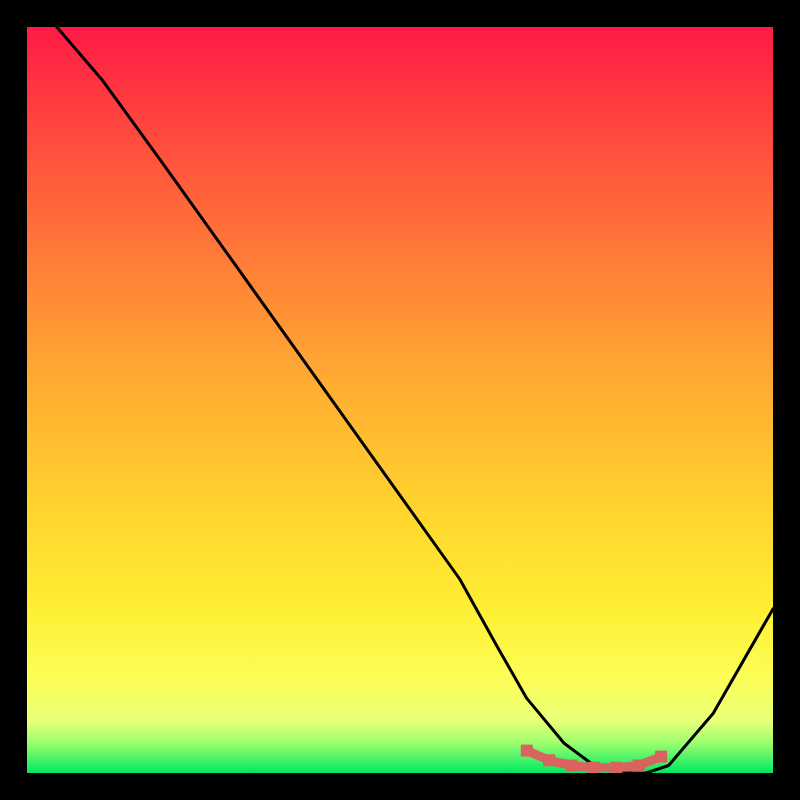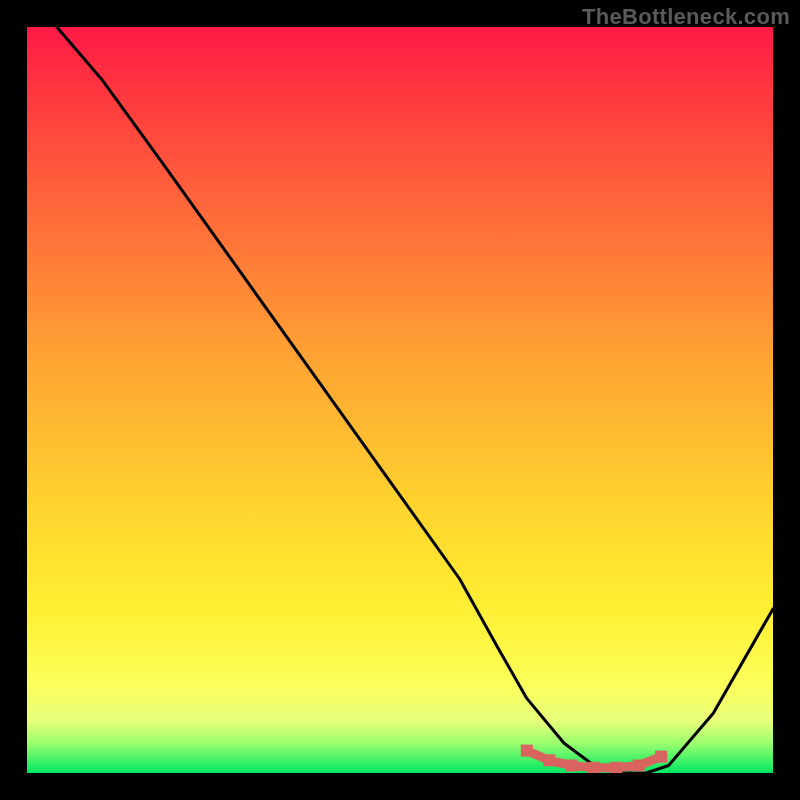--- a/index.html
+++ b/index.html
@@ -56,21 +56,20 @@
     position: absolute;
     left: 0; top: 0;
     width: 746px;
     height: 746px;
   }
 </style>
 </head>
 <body>
 
 <div class="outer">
-  <div class="watermark">TheBottleneck.com</div>
 
   <div class="plot-area">
     <div class="gradient"></div>
     <svg class="curve" viewBox="0 0 746 746" preserveAspectRatio="none">
       <path id="curve-path" fill="none" stroke="#000000" stroke-width="3" stroke-linecap="round" stroke-linejoin="round" d="M 29.8 0.0 L 74.6 52.2 L 134.3 134.3 L 208.9 238.7 L 283.5 343.2 L 358.1 447.6 L 432.7 552.0 L 470.0 619.2 L 499.8 671.4 L 537.1 716.2 L 567.0 738.5 L 596.8 746.0 L 619.2 746.0 L 641.6 738.5 L 686.3 686.3 L 746.0 581.9"></path>
       <g id="marker-group">
           <path d="M 499.8 723.6 L 522.2 733.3 L 544.6 738.5 L 567.0 740.8 L 589.3 740.8 L 611.7 738.5 L 634.1 729.6" fill="none" stroke="#d9645f" stroke-width="9" stroke-linecap="round" stroke-linejoin="round"></path>
           <rect x="493.8" y="717.6" width="12" height="12" fill="#d9645f"></rect>
           <rect x="516.2" y="727.3" width="12" height="12" fill="#d9645f"></rect>
           <rect x="538.6" y="732.5" width="12" height="12" fill="#d9645f"></rect>

